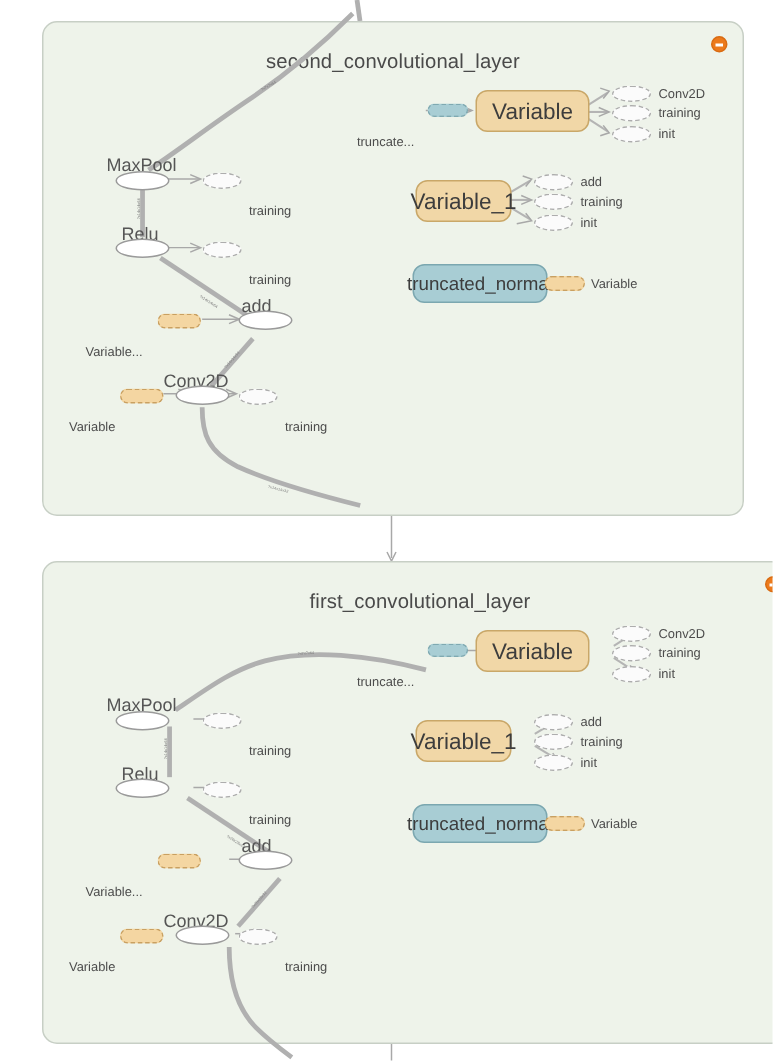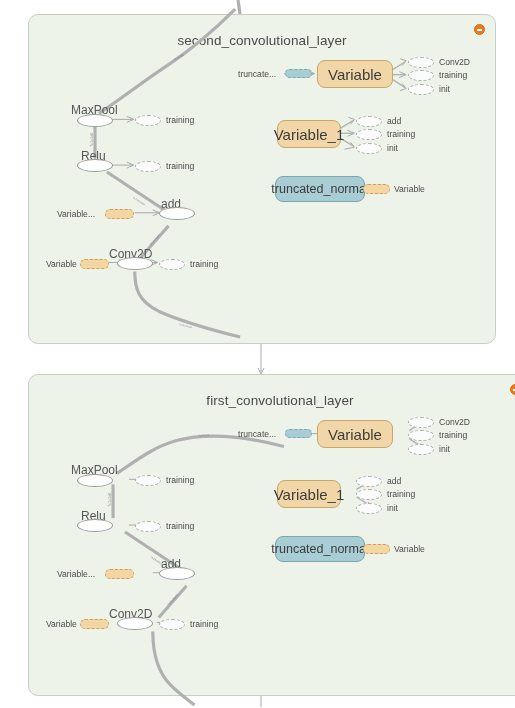--- a/index.html
+++ b/index.html
@@ -161,20 +161,21 @@
     border: 1.3px solid #7ba7b0;
     font-size: 12.5px;
   }
 
   
   .side-label {
     position: absolute;
     font-size: 8.6px;
     color: #4c4c4c;
     white-space: nowrap;
+    margin-top: 20px;
   }
   .ann-label {
     position: absolute;
     font-size: 8.6px;
     color: #4c4c4c;
     white-space: nowrap;
   }
 
   
   .edges {

